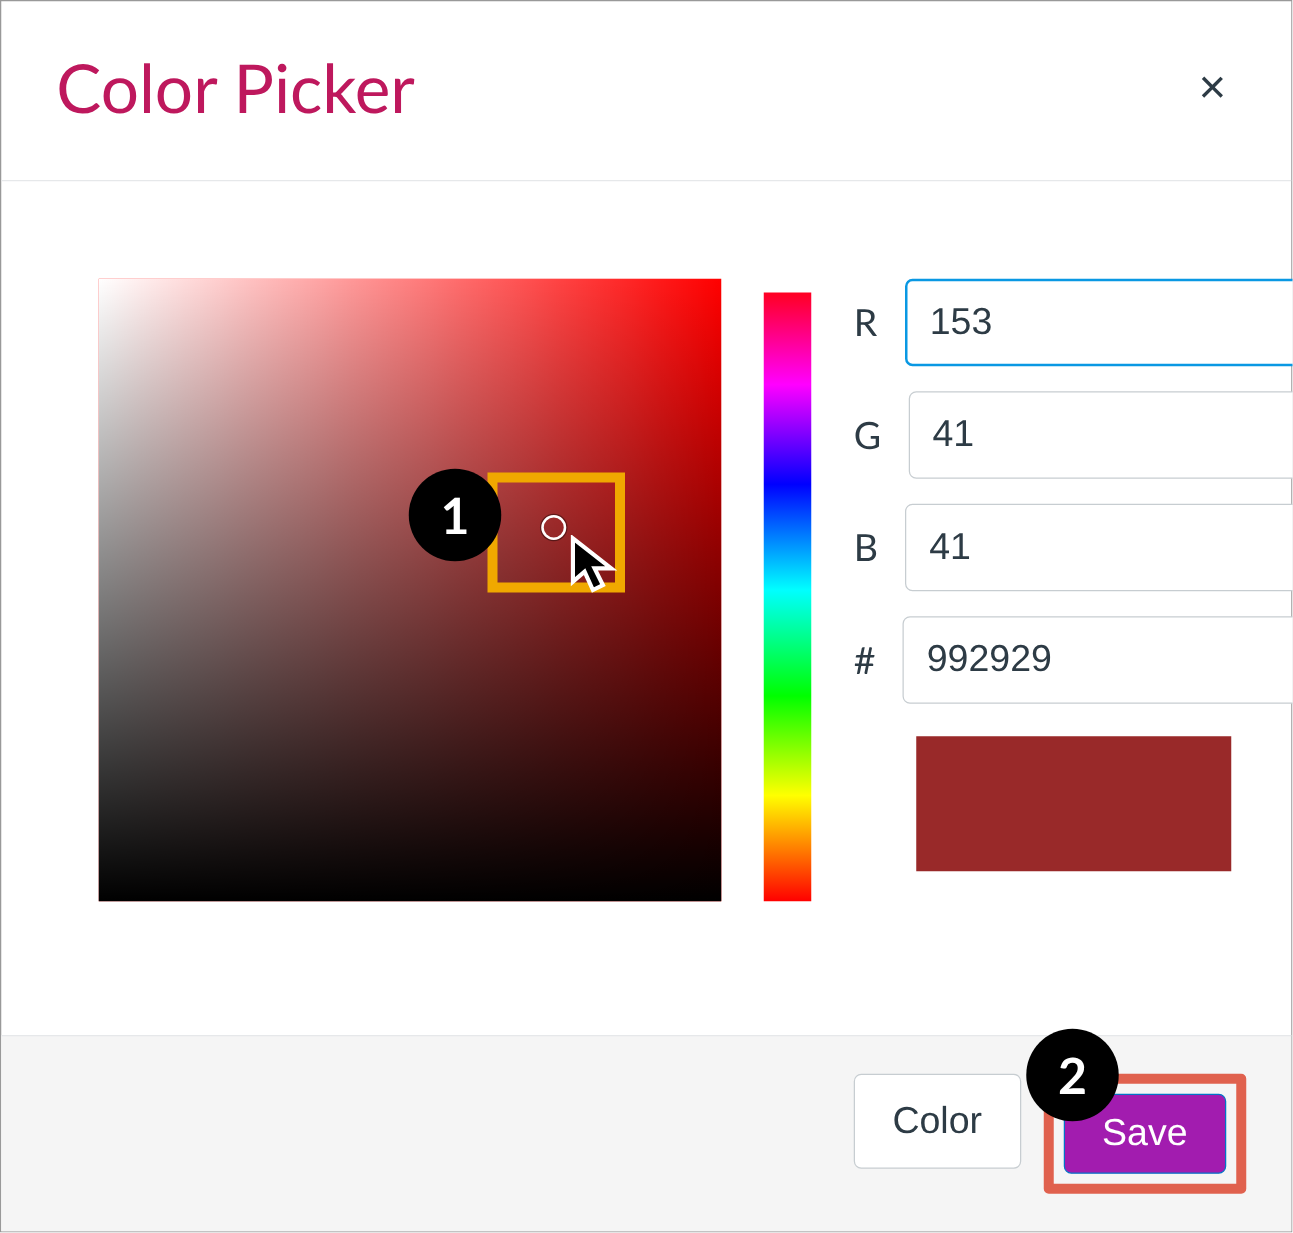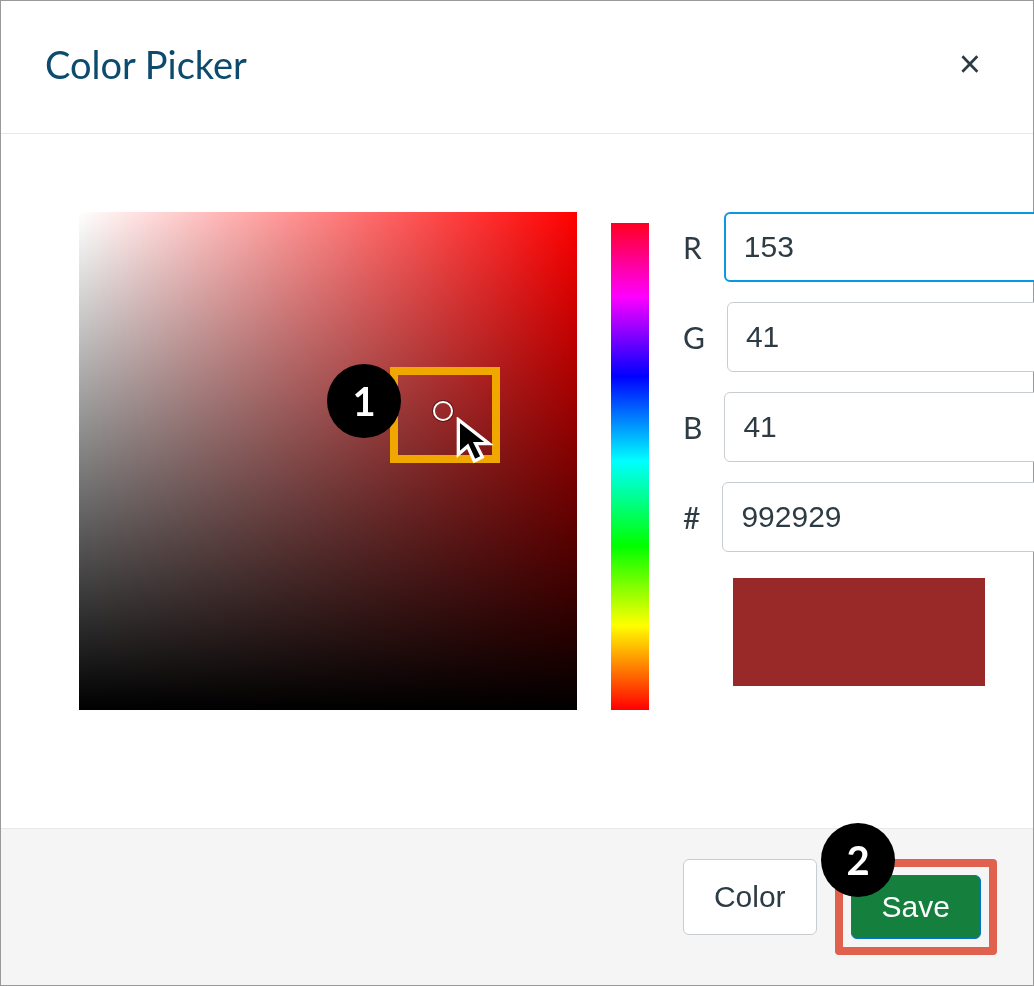--- a/index.html
+++ b/index.html
@@ -17,23 +17,23 @@
     position: relative;
   }
   .header {
     display: flex;
     align-items: center;
     justify-content: space-between;
     padding: 36px 44px 42px 44px;
     border-bottom: 1px solid #e6e8ea;
   }
   .title {
-    font-size: 38px;
+    font-size: 54px;
     font-weight: 400;
-    color: #0c4a6e;
+    color: #be185d;
     margin: 0;
   }
   .close-btn {
     font-size: 38px;
     font-weight: 400;
     color: #2d3b45;
     background: none; border: none;
     cursor: pointer;
     line-height: 1;
     padding: 8px;
@@ -142,21 +142,21 @@
     font-size: 30px;
     border-radius: 6px;
     cursor: pointer;
   }
   .btn-cancel {
     background: #fff;
     border: 1px solid #c7cdd1;
     color: #2d3b45;
   }
   .btn-save {
-    background: #15803d;
+    background: #a21caf;
     border: 1px solid #0374c7;
     color: #fff;
   }
   .save-wrap {
     padding: 8px;
     border: 8px solid #e0614e;
     border-radius: 4px;
     display: inline-flex;
   }
   .save-wrap .btn-save { height: 64px; }

